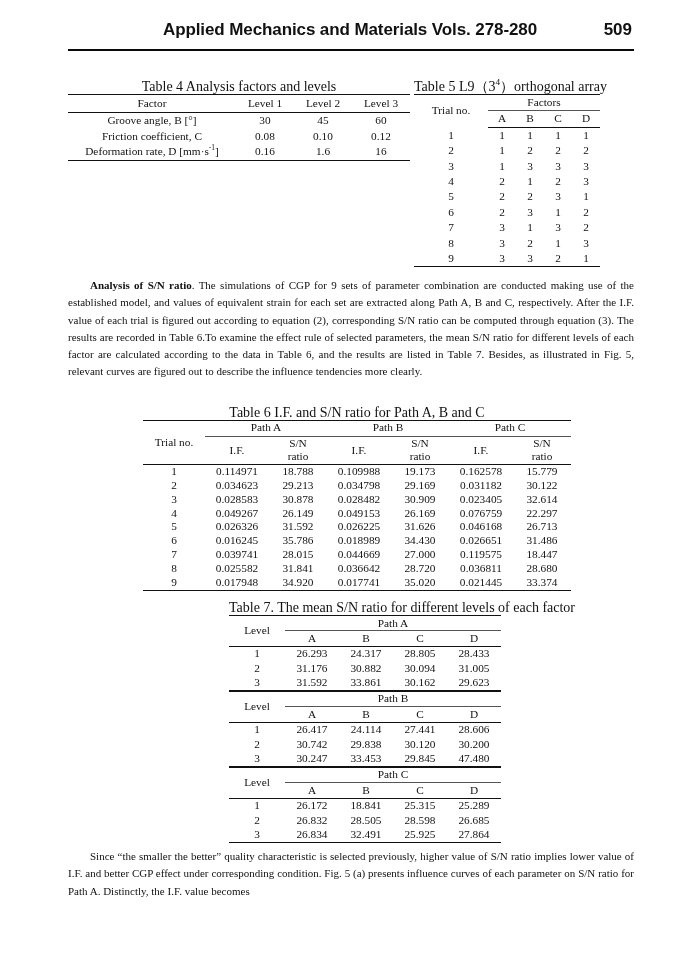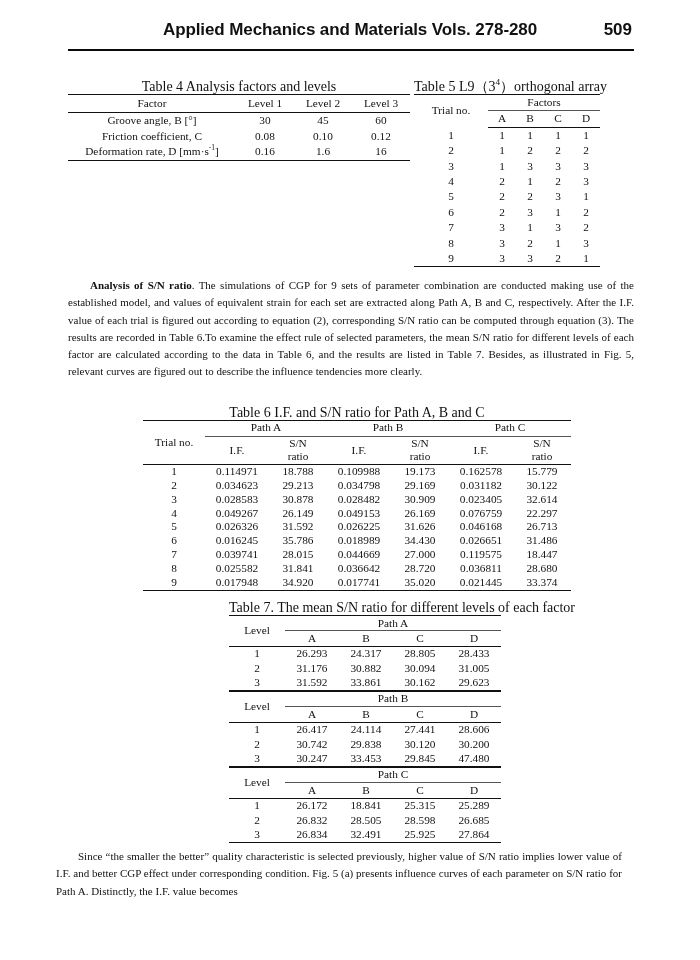--- a/index.html
+++ b/index.html
@@ -97,21 +97,21 @@
   p.body {
     position: absolute;
     margin: 0;
     font-size: 11px;
     line-height: 17.3px;
     text-align: justify;
     text-justify: inter-word;
     text-indent: 22px;
   }
   #para1 { left: 68px; top: 277px; width: 566px; }
-  #para2 { left: 56px; top: 848px; width: 566px; }
+  #para2 { left: 68px; top: 848px; width: 566px; }
   .bold { font-weight: bold; }
 
   
   #table6-block { position: absolute; left: 143px; top: 406px; width: 428px; }
   #table6 { width: 428px; }
   #table6 td { height: 13.9px; }
   #table6 .c-trial { width: 62px; }
   #table6 .c-if { width: 64px; }
   #table6 .c-sn { width: 58px; }
   #table6 .grp { padding-bottom: 1px; }

